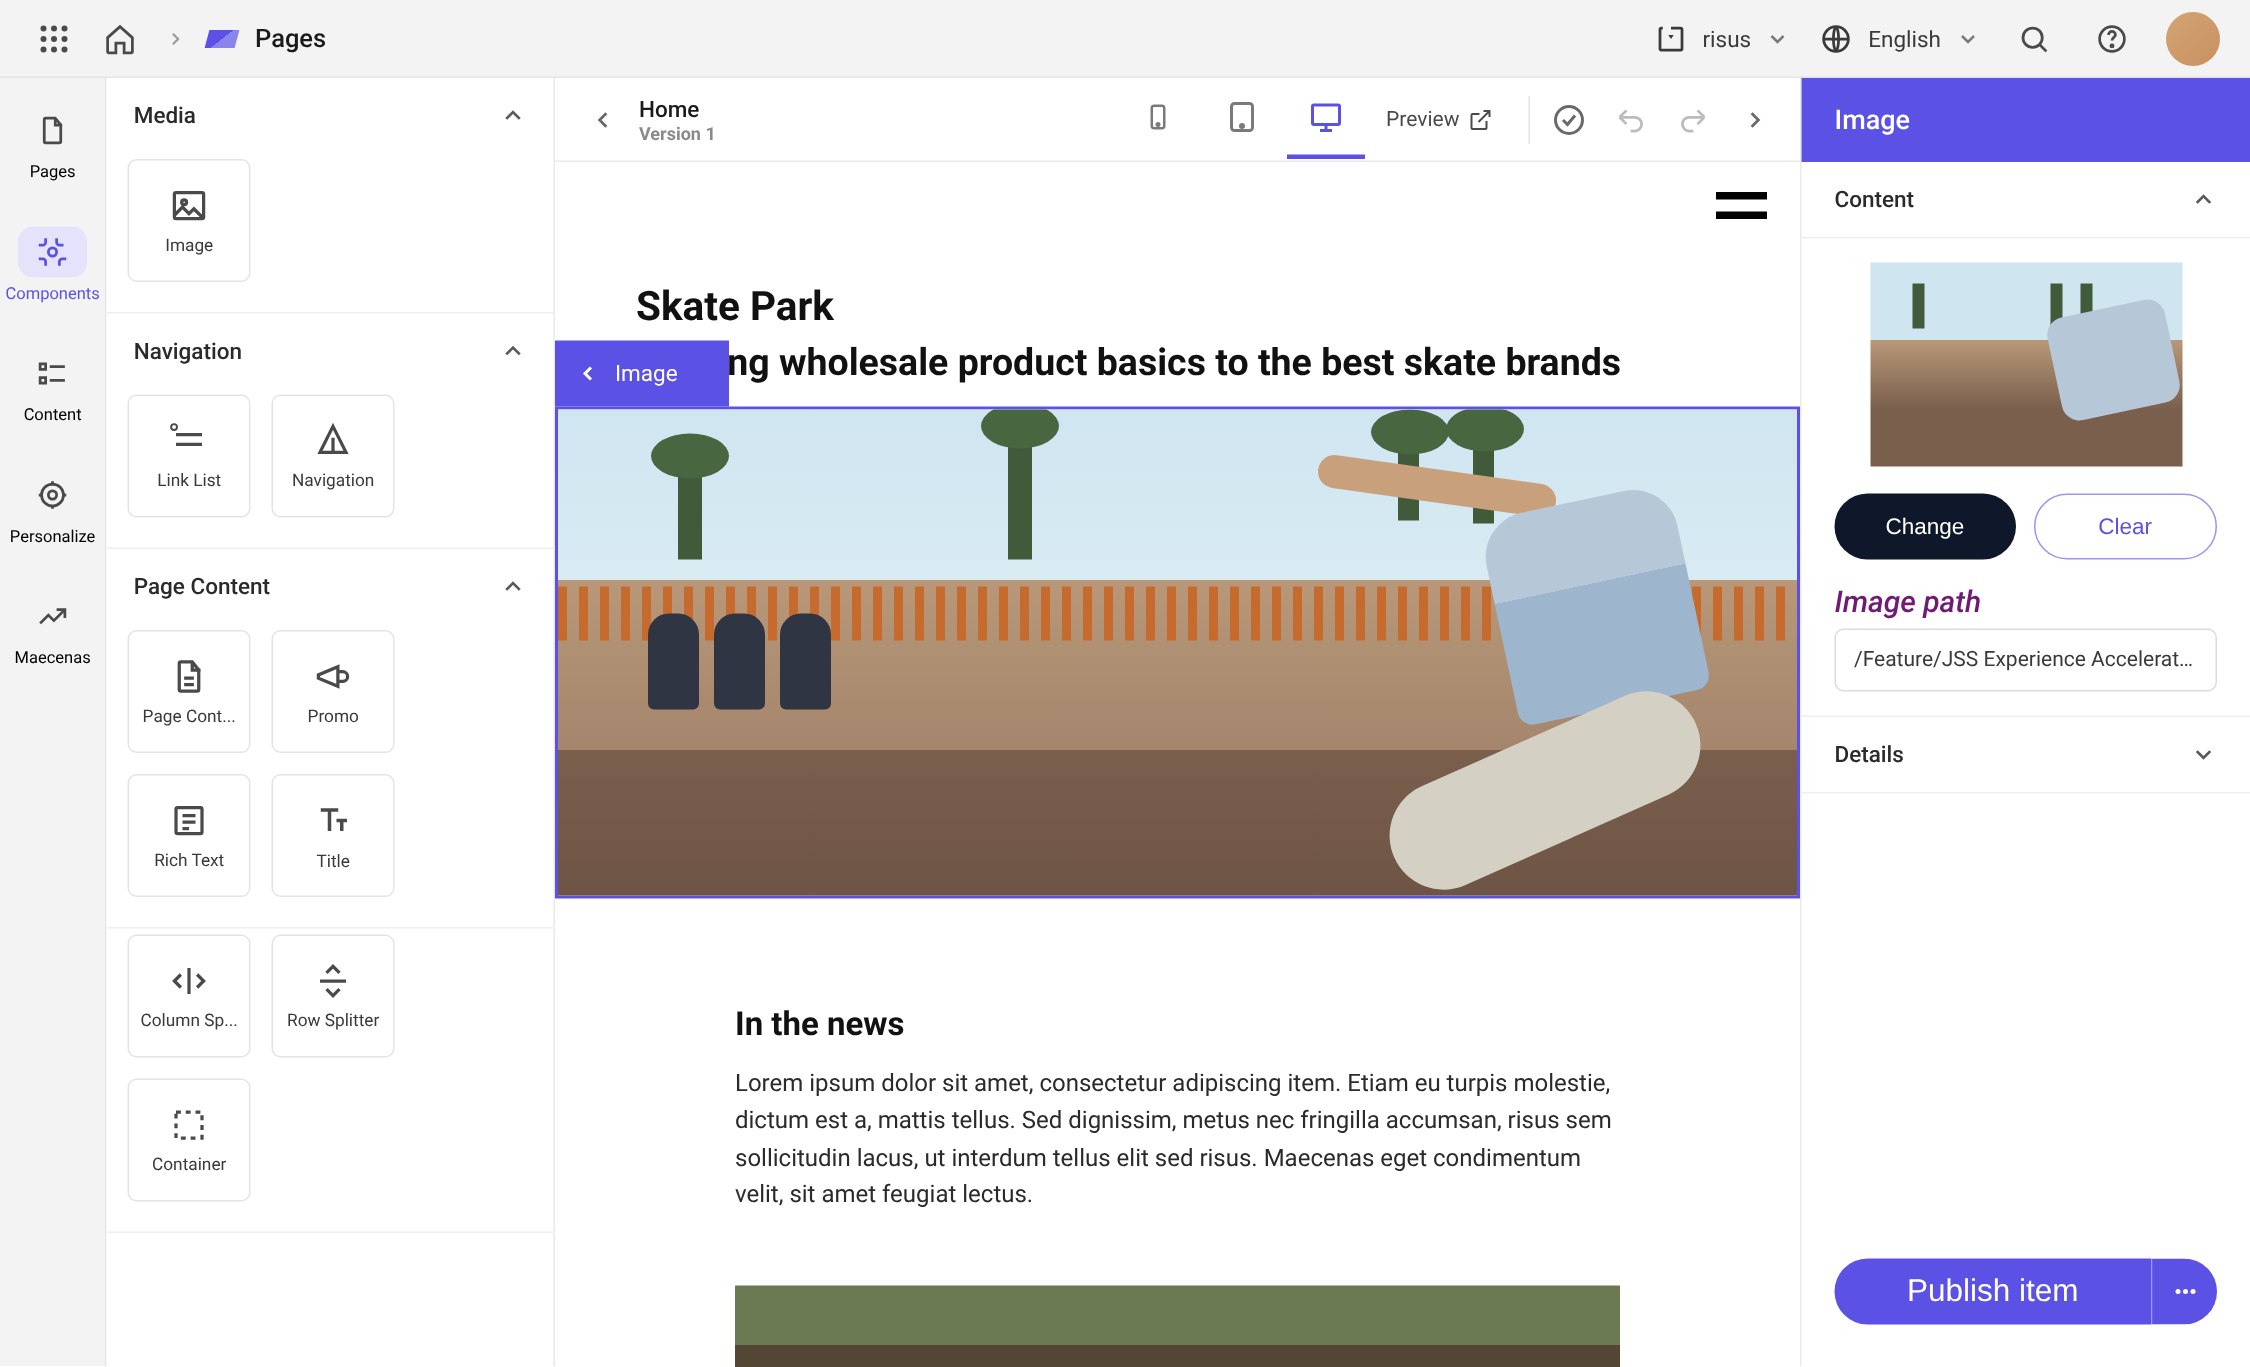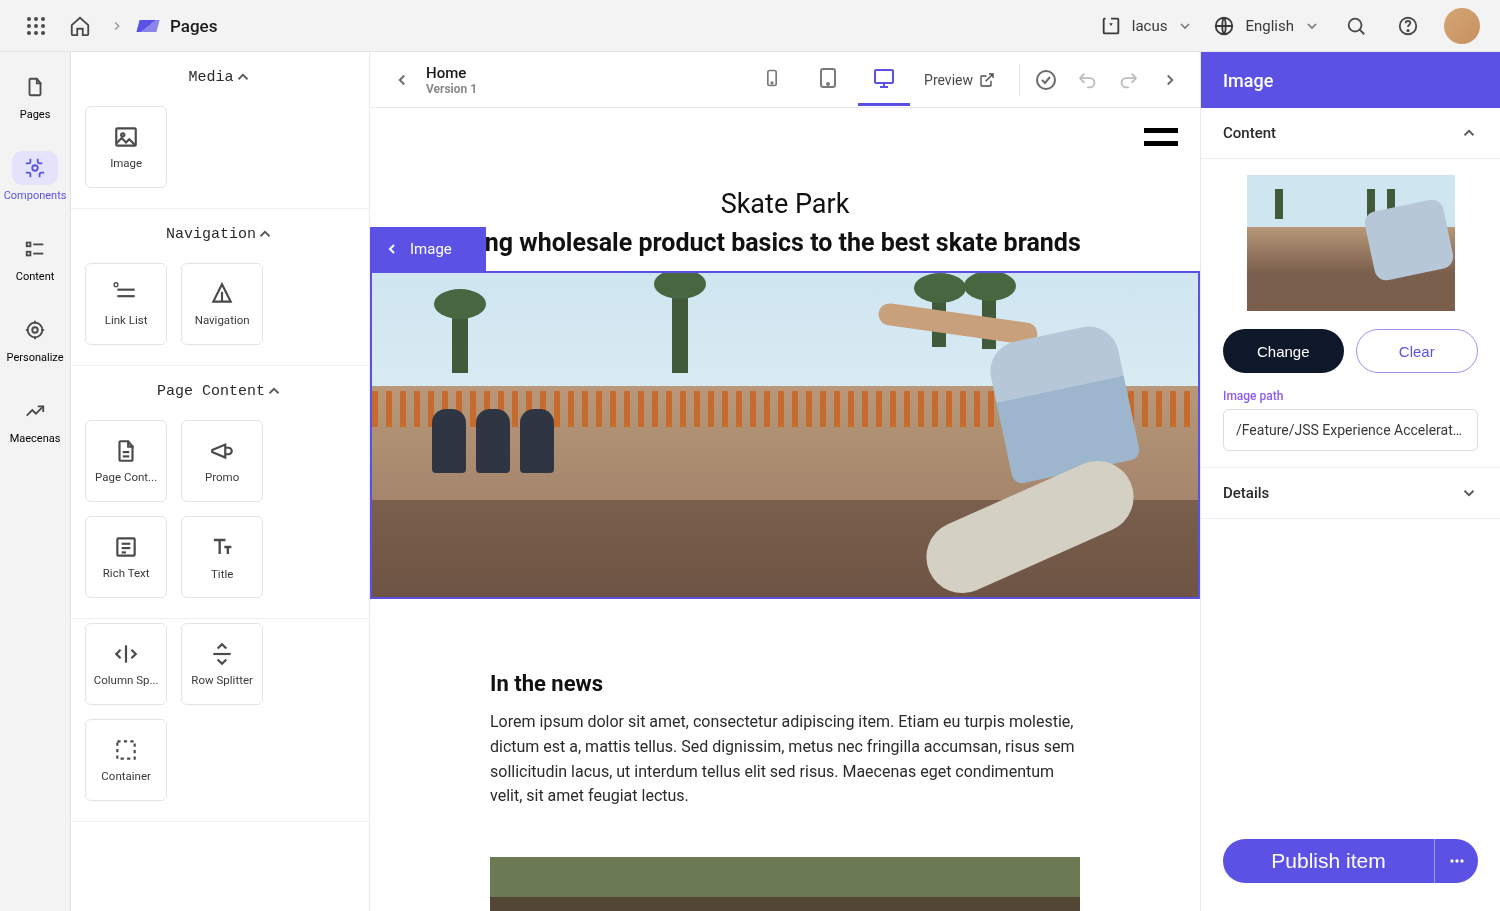--- a/index.html
+++ b/index.html
@@ -18,21 +18,21 @@
 
 .railnav { width: 78px; background: #f3f3f4; display: flex; flex-direction: column; align-items: center; padding-top: 12px; gap: 18px; border-right: 1px solid #e4e4e6; }
 .railnav-item { display: flex; flex-direction: column; align-items: center; gap: 4px; cursor: pointer; width: 60px; padding: 6px 0; border-radius: 8px; }
 .railnav-item.active { color: #5b52e5; }
 .railnav-item.active .rail-icon-bg { background: #e5e3fb; }
 .rail-icon-bg { width: 46px; height: 34px; border-radius: 10px; display: flex; align-items: center; justify-content: center; }
 .railnav-label { font-size: 11px; color: inherit; }
 
 .components-panel { width: 328px; background: #fff; overflow-y: auto; border-right: 1px solid #e9e9eb; }
 .panel-section { border-bottom: 1px solid #eeeeef; }
-.panel-header { display: flex; align-items: center; justify-content: center; padding: 16px 18px; cursor: pointer; font-family: Liberation Mono, monospace; }
+.panel-header { display: flex; align-items: center; justify-content: space-between; padding: 16px 18px; cursor: pointer; }
 .panel-header-title { font-size: 15px; font-weight: 500; color: #2a2a2a; }
 .panel-body { padding: 4px 14px 20px; display: flex; flex-wrap: wrap; gap: 14px; }
 .comp-tile { width: 82px; height: 82px; border: 1px solid #e4e4e6; border-radius: 6px; display: flex; flex-direction: column; align-items: center; justify-content: center; gap: 6px; cursor: grab; background: #fff; }
 .comp-tile-label { font-size: 11.5px; color: #3a3a3a; text-align: center; padding: 0 4px; white-space: nowrap; overflow: hidden; text-overflow: ellipsis; width: 100%; }
 
 .canvas-area { flex: 1; display: flex; flex-direction: column; background: #fff; }
 .canvas-toolbar { height: 56px; display: flex; align-items: center; padding: 0 14px; border-bottom: 1px solid #eaeaec; }
 .canvas-back { width: 36px; display: flex; justify-content: center; cursor: pointer; color: #6a6a6a; }
 .canvas-pageinfo { margin-left: 6px; }
 .canvas-pagename { font-size: 15px; font-weight: 500; color: #1a1a1a; }
@@ -43,21 +43,21 @@
 .preview-link { display: flex; align-items: center; gap: 6px; font-size: 14px; color: #4a4a4a; margin: 0 14px; cursor: pointer; }
 .canvas-divider { width: 1px; height: 32px; background: #e4e4e6; margin: 0 10px; }
 .canvas-status { color: #6a6a6a; }
 .canvas-history { display: flex; gap: 8px; margin-left: 10px; }
 .canvas-next { margin-left: 10px; }
 
 .canvas-content { flex:1; overflow-y: auto; position: relative; }
 .page-preview { padding: 0; }
 .hamburger-lines { position: absolute; top: 20px; right: 22px; width: 34px; height: 18px; display:flex; flex-direction:column; justify-content:space-between; }
 .hamburger-lines span { height:5px; background:#000; width:100%; }
-.hero-title { font-size: 27px; font-weight: 400; padding: 80px 54px 8px; color:#111;text-align:center; }
+.hero-title { font-size: 27px; font-weight: 700; padding: 80px 54px 8px; color:#111; }
 .hero-sub { font-size: 25px; font-weight: 700; padding: 0 36px 14px; color:#111; }
 
 .image-comp-bar { position: relative; height: 44px; background: #5b52e5; color: #fff; display: flex; align-items: center; padding: 0 14px; gap: 10px; font-size: 15px; width: 116px; border-radius: 0; }
 .image-selected-frame { border: 2px solid #5b52e5; margin: 0; }
 .skate-image { width: 100%; height: 324px; position: relative; overflow: hidden; background: linear-gradient(180deg, #cfe5f0 0%, #d8ebf3 35%, #b89878 35%, #a5856c 70%, #7a5f4d 70%, #6e5444 100%); }
 .palm { position:absolute; background:#405a3a; }
 .palm.p1 { width:16px; height:70px; top:30px; left:80px; }
 .palm.p1::before, .palm.p2::before, .palm.p3::before, .palm.p4::before { content:''; position:absolute; top:-14px; left:-18px; width:52px; height:30px; border-radius:50%; background:#486640; }
 .palm.p2 { width:16px; height:90px; top:10px; left:300px; }
 .palm.p3 { width:14px; height:60px; top:14px; left:560px; }
@@ -81,21 +81,21 @@
 .rp-section-head { display: flex; align-items: center; justify-content: space-between; padding: 16px 22px; border-bottom: 1px solid #eeeeef; cursor:pointer; }
 .rp-section-title { font-size: 15px; font-weight: 500; color:#2a2a2a; }
 .rp-content { padding: 16px 22px; border-bottom: 1px solid #eeeeef; }
 .rp-thumb { width: 208px; height: 136px; margin: 0 auto 18px; background: linear-gradient(180deg,#cfe5f0 38%, #b89878 38%, #7a5f4d 72%); position:relative; }
 .rp-thumb .rp-palm { position:absolute; width:8px; height:30px; background:#405a3a; top:14px; }
 .rp-thumb .rp-palm.r1 { left:28px; } .rp-thumb .rp-palm.r2 { left:120px; } .rp-thumb .rp-palm.r3 { left:140px; }
 .rp-thumb .rp-skater { position:absolute; right:6px; top:30px; width:80px; height:70px; background:#b6c8d8; border-radius:12px; transform:rotate(-12deg);}
 .rp-buttons { display:flex; gap:12px; margin-bottom:16px; }
 .btn-primary { flex:1; height:44px; border-radius:22px; background:#0f172a; color:#fff; border:none; font-size:15px; font-weight:500; cursor:pointer; }
 .btn-outline { flex:1; height:44px; border-radius:22px; background:#fff; color:#5b52e5; border:1.5px solid #9b95ee; font-size:15px; font-weight:500; cursor:pointer; }
-.rp-label { font-size:12px; font-weight:500; color:#8b5cf6; margin-bottom:6px; }
+.rp-label { font-size:20px; font-weight:500; color:#701a75; margin-bottom:6px;font-style:italic; }
 .rp-input { width:100%; height:42px; border:1px solid #dcdcde; border-radius:6px; padding:0 12px; font-size:14px; color:#3a3a3a; overflow: hidden; white-space: nowrap; text-overflow: ellipsis; line-height: 40px; }
 
 .right-footer { padding: 16px 22px 28px; display: flex; align-items: center; gap: 0; }
 .publish-btn { flex:1; height:44px; border-radius:22px 0 0 22px; background:#5b52e5; color:#fff; border:none; font-size:21px; font-weight:500; cursor:pointer; }
 .publish-more { width:44px; height:44px; border-radius:0 22px 22px 0; background:#5b52e5; color:#fff; border:none; border-left:1px solid rgba(255,255,255,.4); cursor:pointer; display:flex; align-items:center; justify-content:center; }
 
 svg { display:block; }
 </style>
 </head>
 <body>
@@ -128,21 +128,21 @@
     <div class="breadcrumb-logo"></div>
     <div class="breadcrumb-title">Pages</div>
   </div>
   <div class="topbar-right">
     <div class="dropdown-pill">
       <svg width="22" height="22" viewBox="0 0 24 24" fill="none" stroke="currentColor" stroke-width="2">
           <rect x="4" y="4" width="16" height="16" rx="1"></rect>
           <rect x="6" y="2" width="6" height="5" fill="#f3f3f4" stroke="none"></rect>
           <polyline points="10 9 14 9 12 12" fill="currentColor" stroke="none"></polyline>
         </svg>
-      <span>lacus</span>
+      <span>risus</span>
       <svg width="16" height="16" viewBox="0 0 24 24" fill="none" stroke="#7a7a7a" stroke-width="2.5">
           <polyline points="6 9 12 15 18 9"></polyline>
         </svg>
     </div>
     <div class="dropdown-pill">
       <svg width="22" height="22" viewBox="0 0 24 24" fill="none" stroke="currentColor" stroke-width="2">
           <circle cx="12" cy="12" r="9"></circle>
           <path d="M3 12h18M12 3c2.5 3 2.5 15 0 18M12 3c-2.5 3-2.5 15 0 18"></path>
         </svg>
       <span>English</span>

